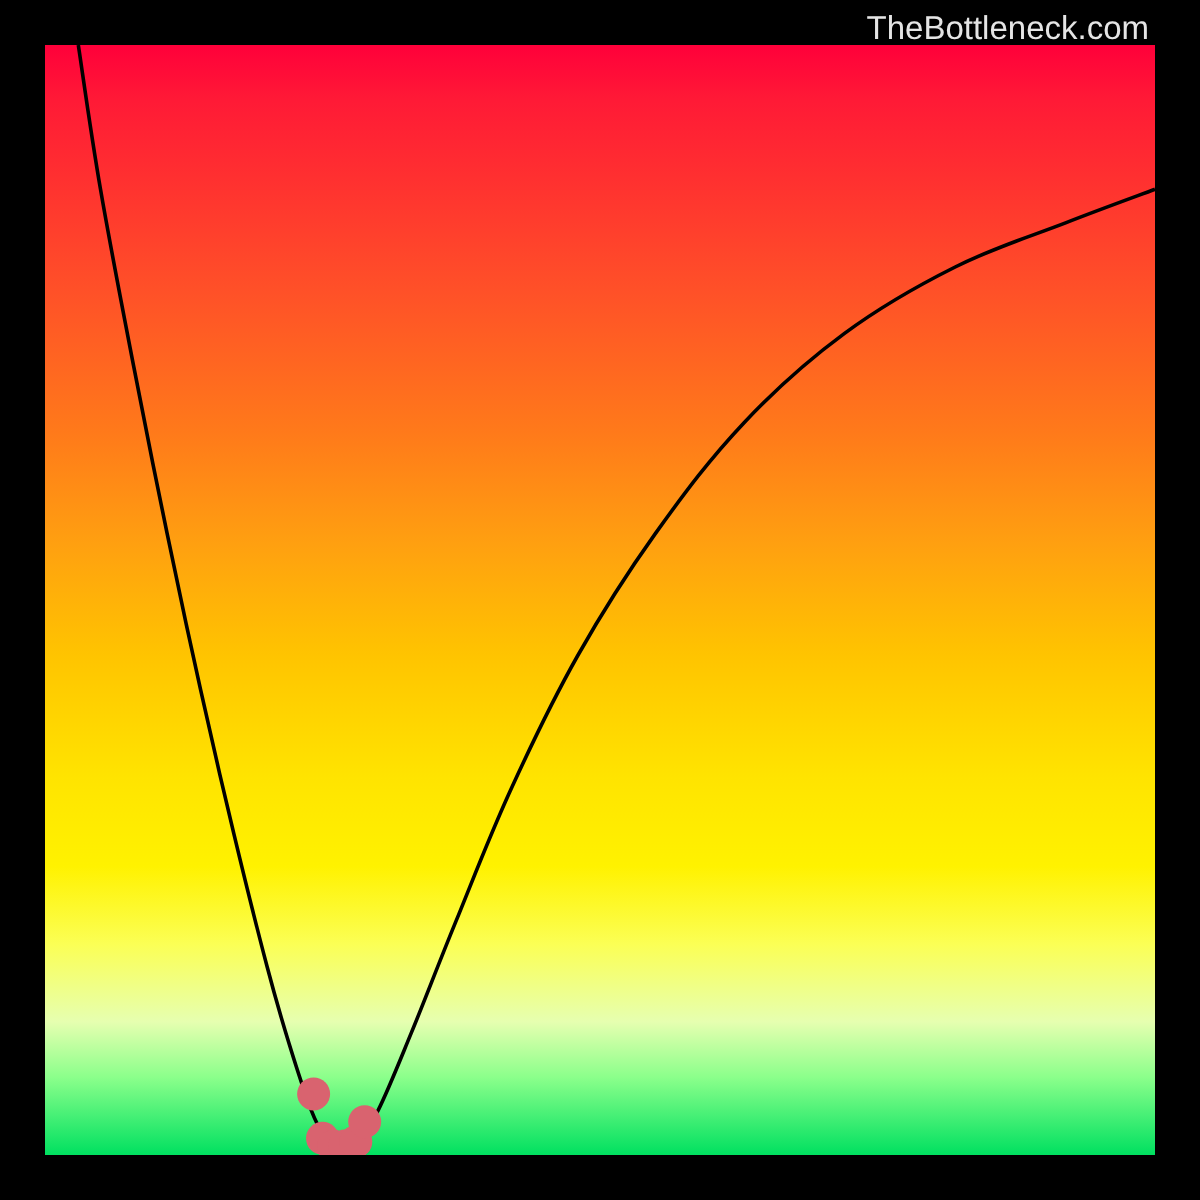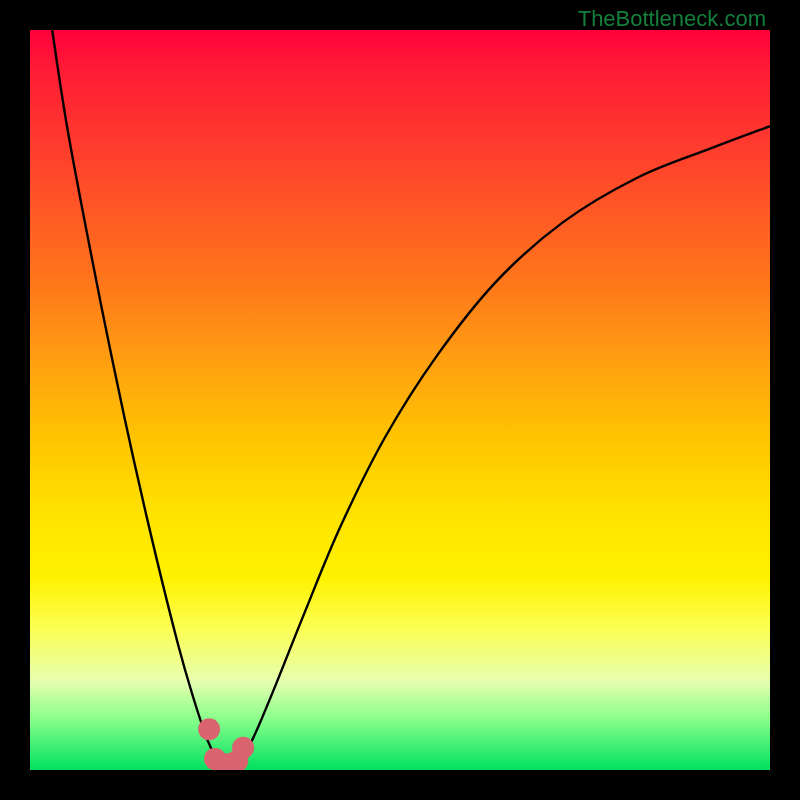--- a/index.html
+++ b/index.html
@@ -12,21 +12,21 @@
       #ff5028 22%,
       #ff7a1a 35%,
       #ffa010 45%,
       #ffc400 55%,
       #ffe400 66%,
       #fff200 74%,
       #fbff55 81%,
       #e6ffb0 88%,
       #8bff8b 93%,
       #00e060 100%)}
-  .attrib{position:absolute;top:6px;right:34px;font:22px Arial,Helvetica,sans-serif;color:#15803d}
+  .attrib{position:absolute;top:6px;right:34px;font:22px Arial,Helvetica,sans-serif;color:#e5e5e5}
   svg{position:absolute;left:0;top:0}
   .curve{stroke:#000;stroke-width:2.4;fill:none}
   .marker{fill:#d9636f}
 </style>
 </head>
 <body>
 
 <div class="frame">
   <div class="attrib">TheBottleneck.com</div>
   <div class="plot">

